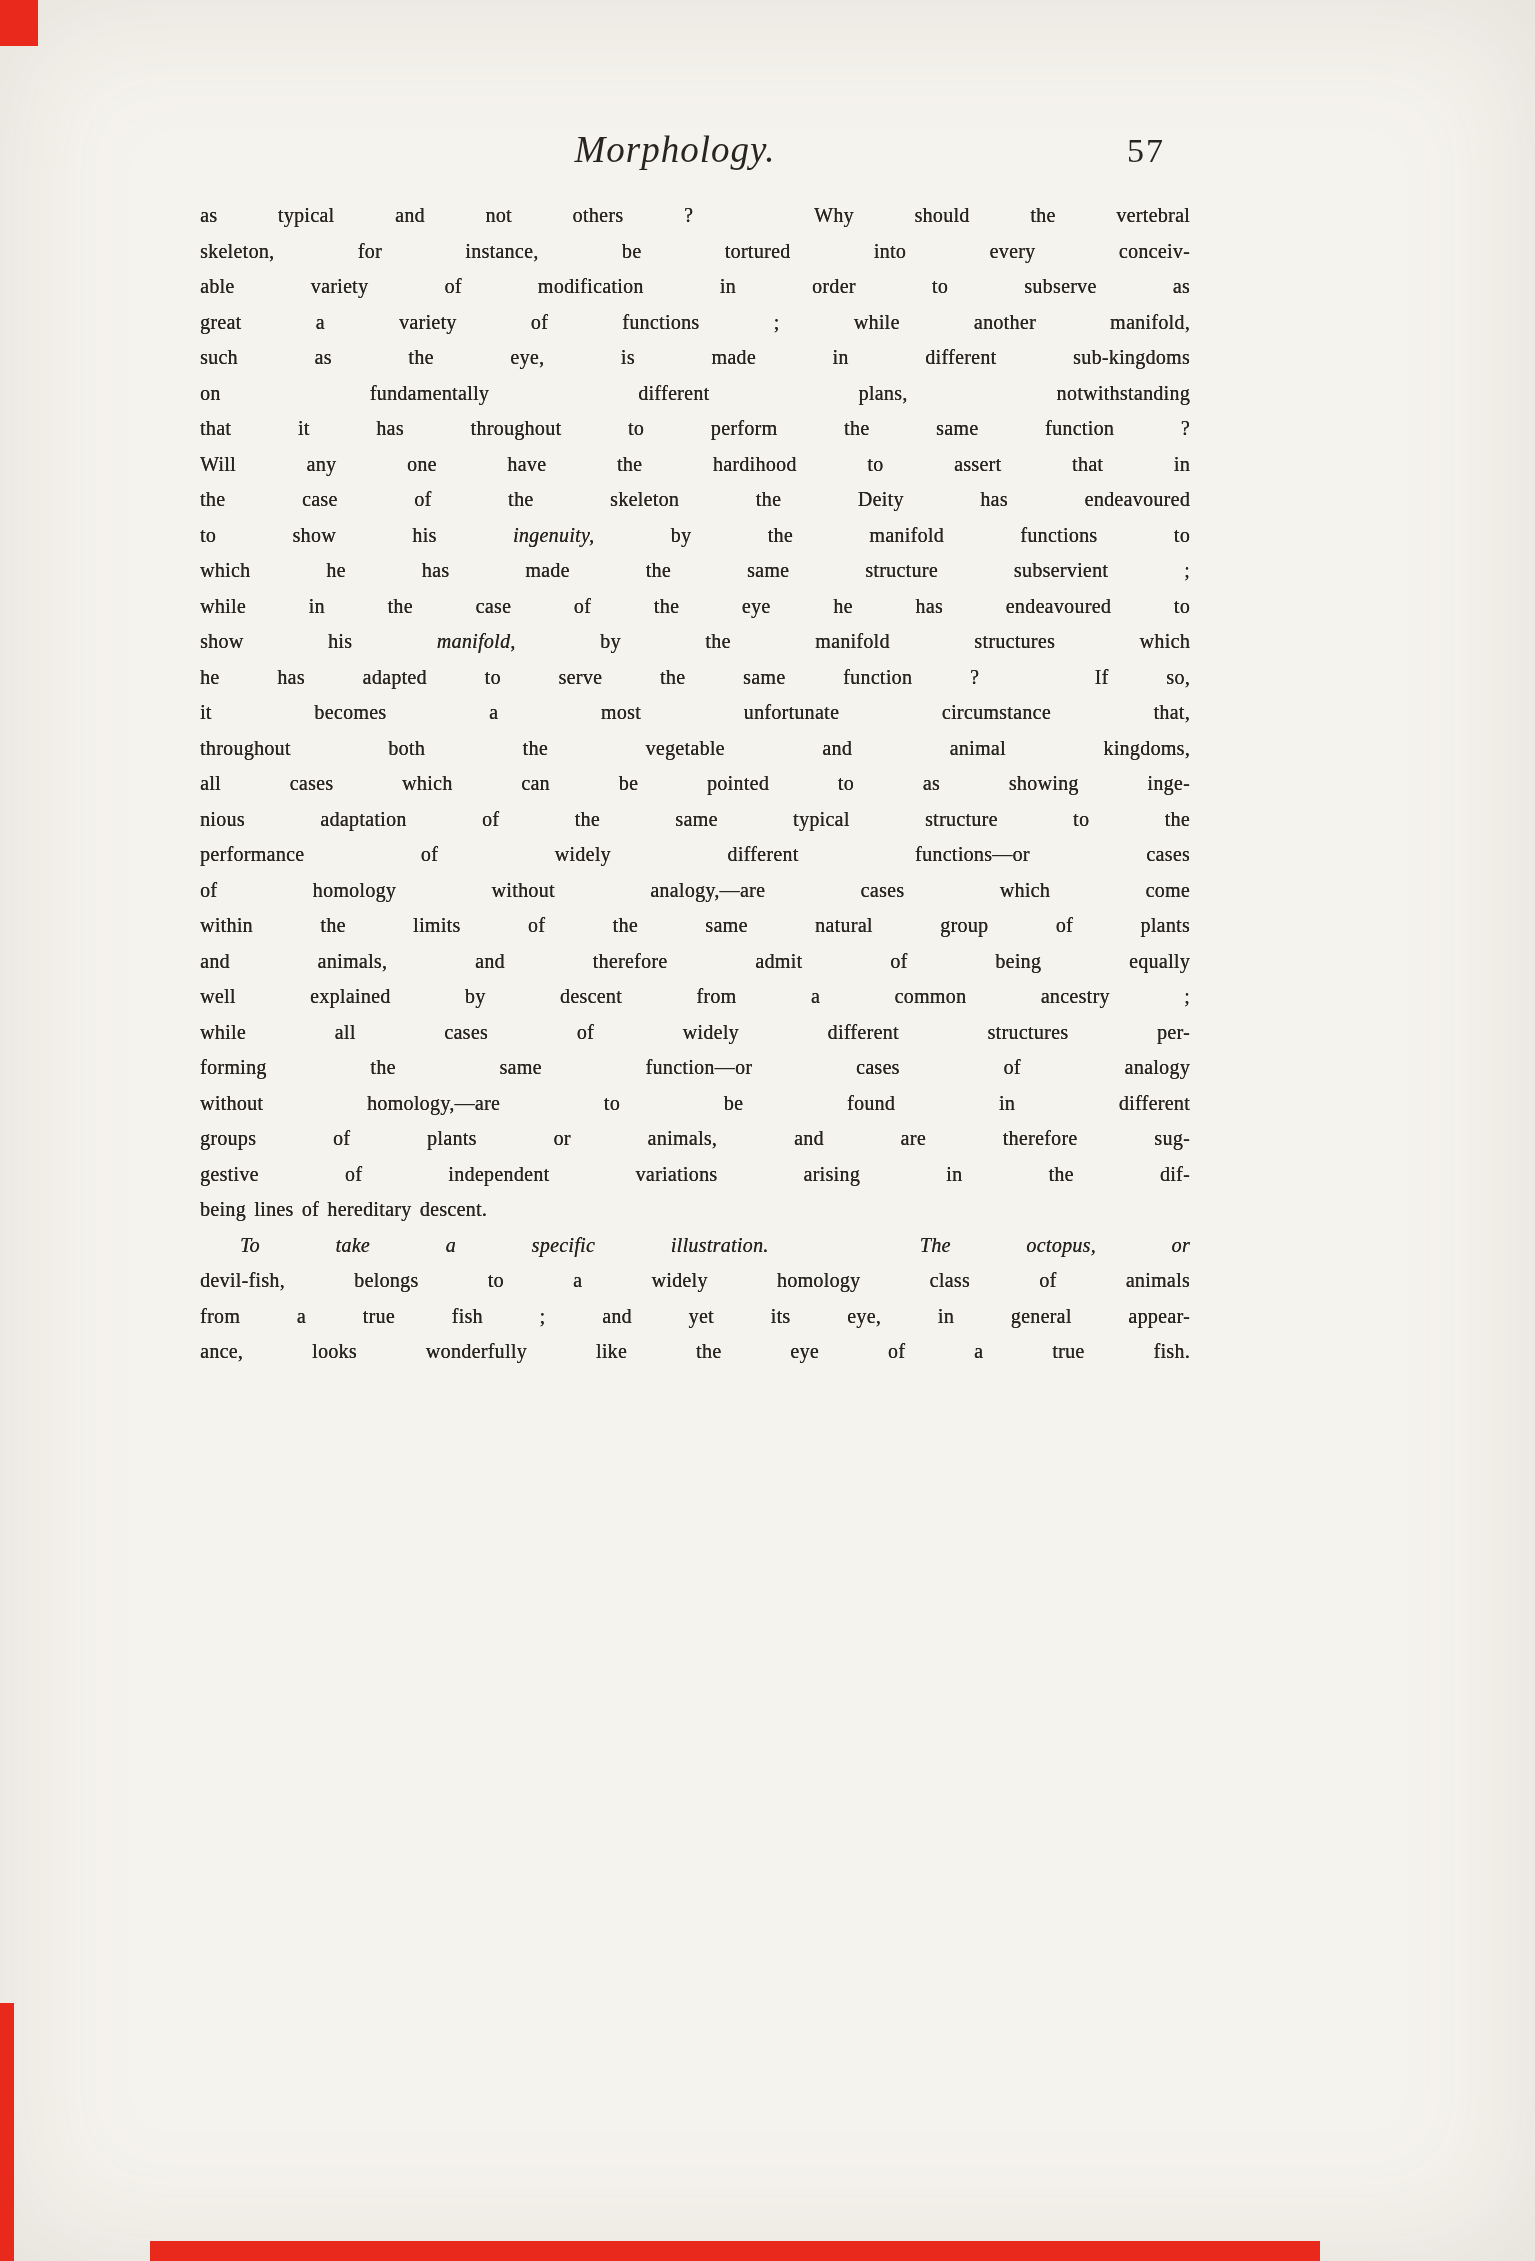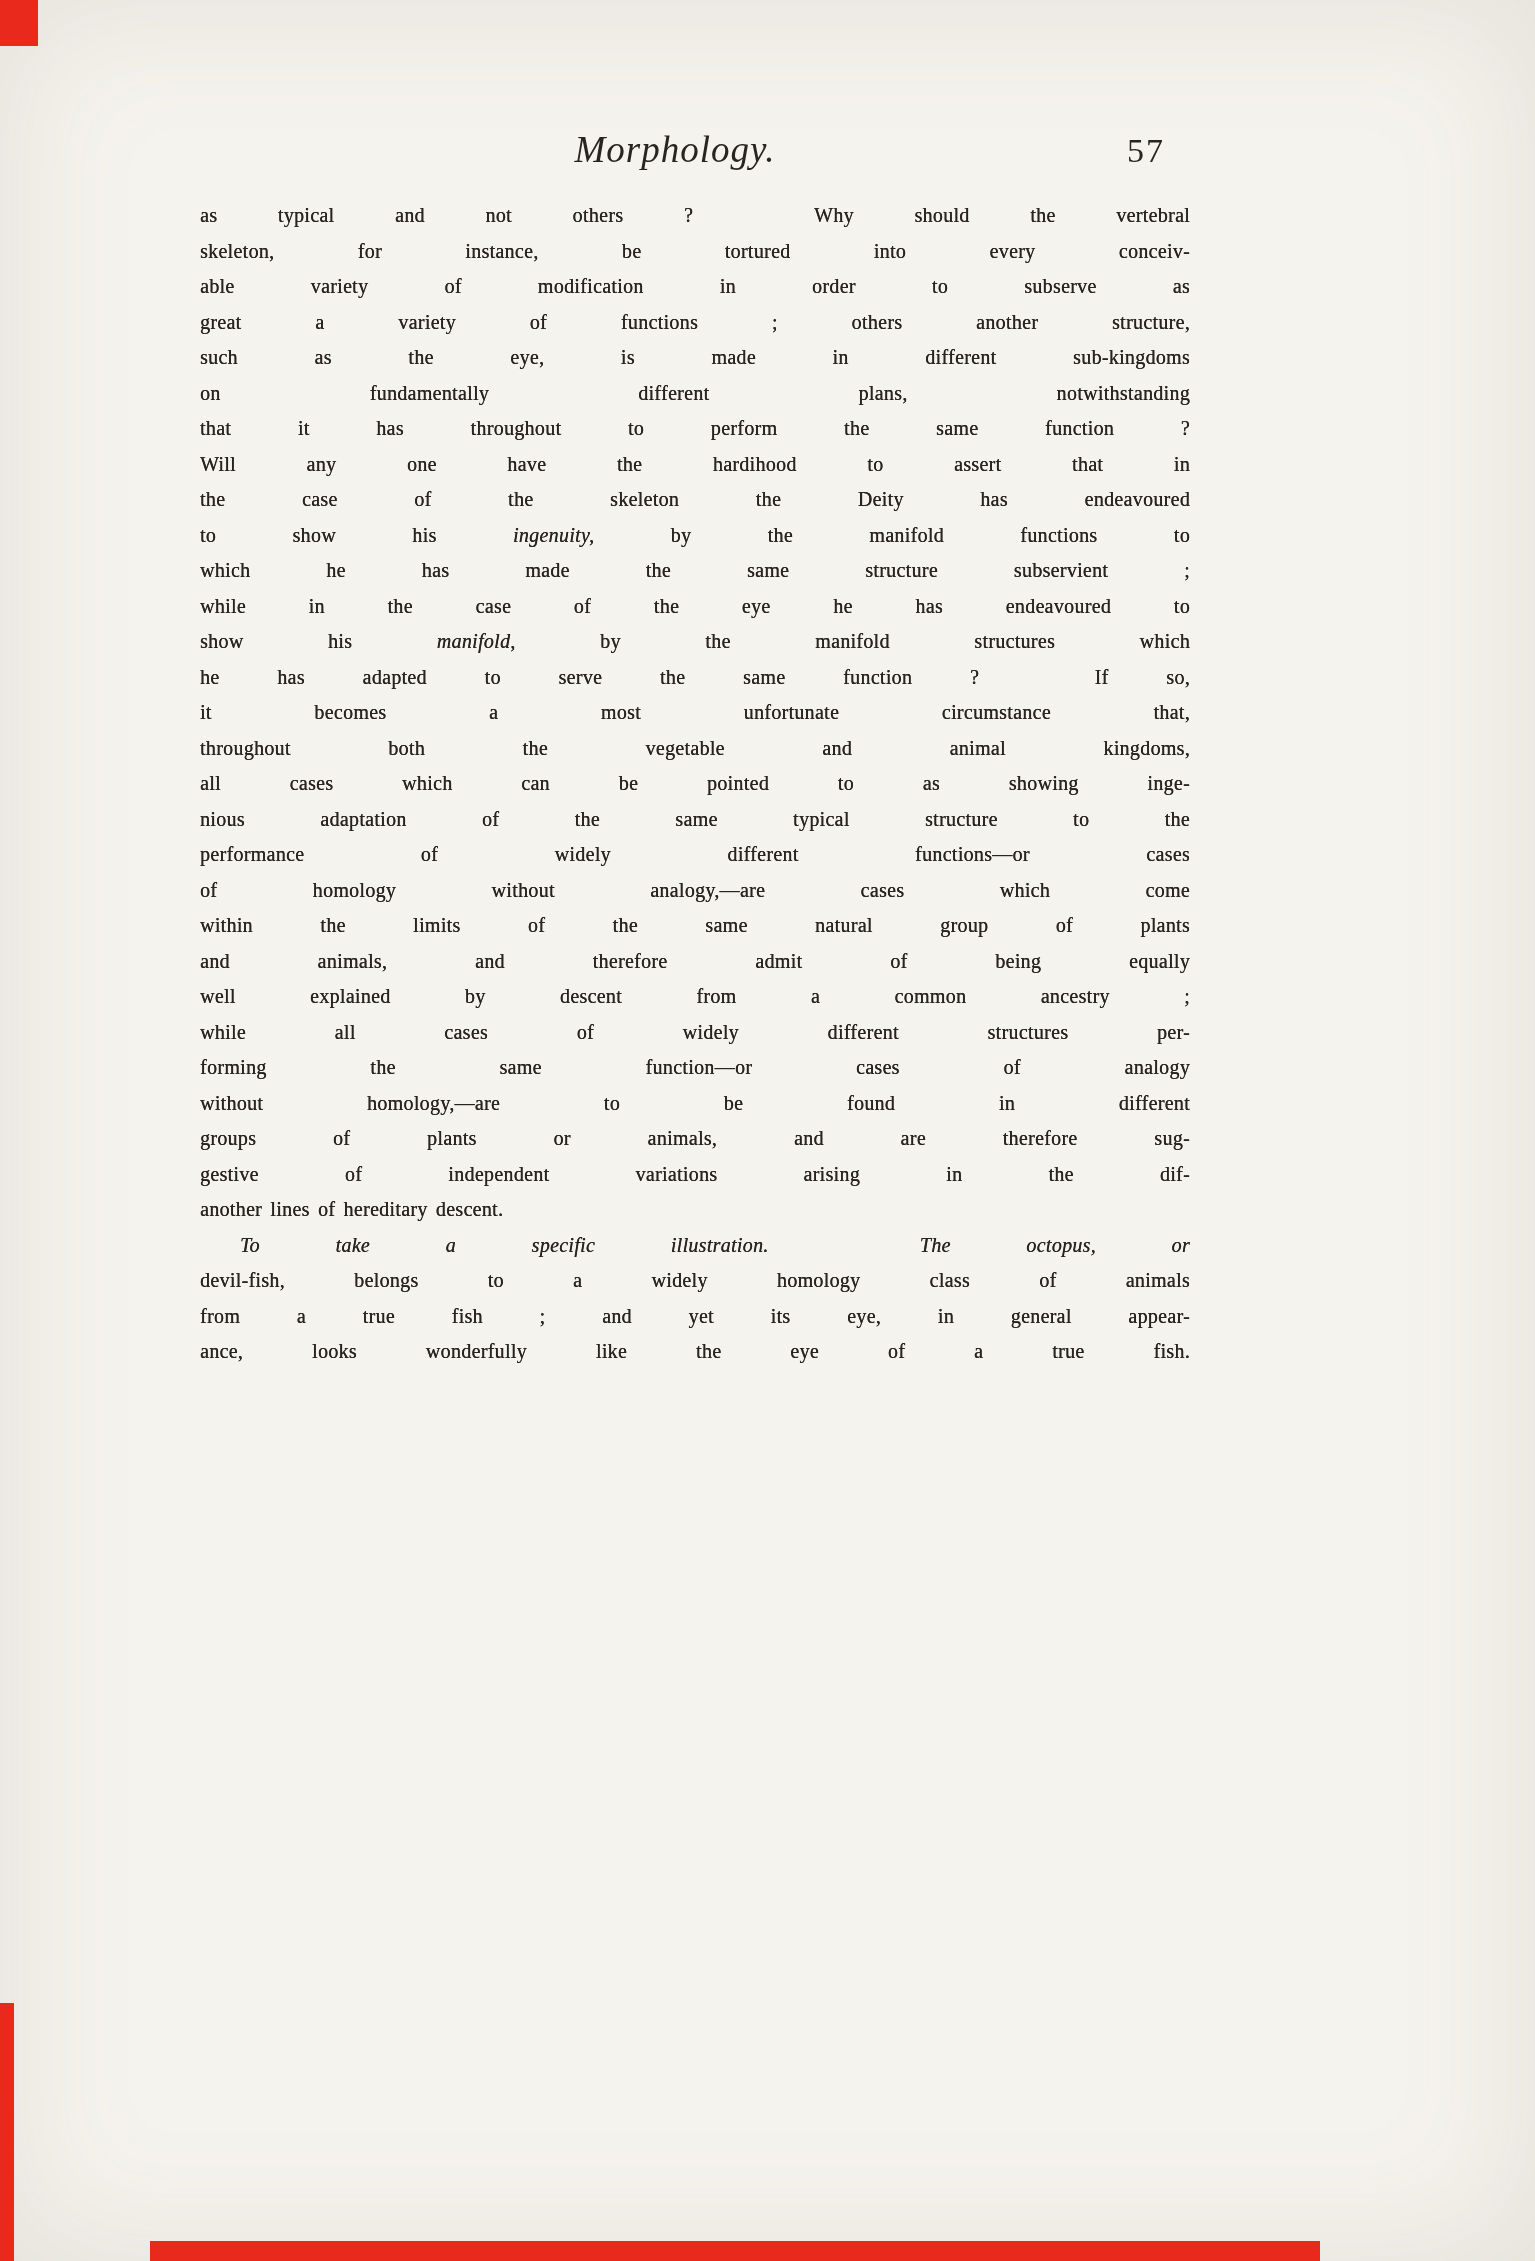--- a/index.html
+++ b/index.html
@@ -81,21 +81,21 @@
   <div class="content">
     <div class="header-row">
       <div class="title">Morphology.</div>
       <div class="page-number">57</div>
     </div>
     <div class="text-block">
         <div class="paragraph">
           <div class="line j"><span>as typical and not others ?&nbsp; Why should the vertebral</span></div>
           <div class="line j"><span>skeleton, for instance, be tortured into every conceiv-</span></div>
           <div class="line j"><span>able variety of modification in order to subserve as</span></div>
-          <div class="line j"><span>great a variety of functions ; others another structure,</span></div>
+          <div class="line j"><span>great a variety of functions ; while another manifold,</span></div>
           <div class="line j"><span>such as the eye, is made in different sub-kingdoms</span></div>
           <div class="line j"><span>on fundamentally different plans, notwithstanding</span></div>
           <div class="line j"><span>that it has throughout to perform the same function ?</span></div>
           <div class="line j"><span>Will any one have the hardihood to assert that in</span></div>
           <div class="line j"><span>the case of the skeleton the Deity has endeavoured</span></div>
           <div class="line j"><span>to show his </span><i>ingenuity,</i><span> by the manifold functions to</span></div>
           <div class="line j"><span>which he has made the same structure subservient ;</span></div>
           <div class="line j"><span>while in the case of the eye he has endeavoured to</span></div>
           <div class="line j"><span>show his </span><i>manifold</i><span>, by the manifold structures which</span></div>
           <div class="line j"><span>he has adapted to serve the same function ?&nbsp; If so,</span></div>
@@ -106,21 +106,21 @@
           <div class="line j"><span>performance of widely different functions—or cases</span></div>
           <div class="line j"><span>of homology without analogy,—are cases which come</span></div>
           <div class="line j"><span>within the limits of the same natural group of plants</span></div>
           <div class="line j"><span>and animals, and therefore admit of being equally</span></div>
           <div class="line j"><span>well explained by descent from a common ancestry ;</span></div>
           <div class="line j"><span>while all cases of widely different structures per-</span></div>
           <div class="line j"><span>forming the same function—or cases of analogy</span></div>
           <div class="line j"><span>without homology,—are to be found in different</span></div>
           <div class="line j"><span>groups of plants or animals, and are therefore sug-</span></div>
           <div class="line j"><span>gestive of independent variations arising in the dif-</span></div>
-          <div class="line"><span>another lines of hereditary descent.</span></div>
+          <div class="line"><span>being lines of hereditary descent.</span></div>
         </div>
         <div class="paragraph">
           <div class="line j indent"><span>To take a specific illustration.&nbsp; The octopus, or</span></div>
           <div class="line j"><span>devil-fish, belongs to a widely homology class of animals</span></div>
           <div class="line j"><span>from a true fish ; and yet its eye, in general appear-</span></div>
           <div class="line j"><span>ance, looks wonderfully like the eye of a true fish.</span></div>
         </div>
       </div>
   </div>
 </div>

